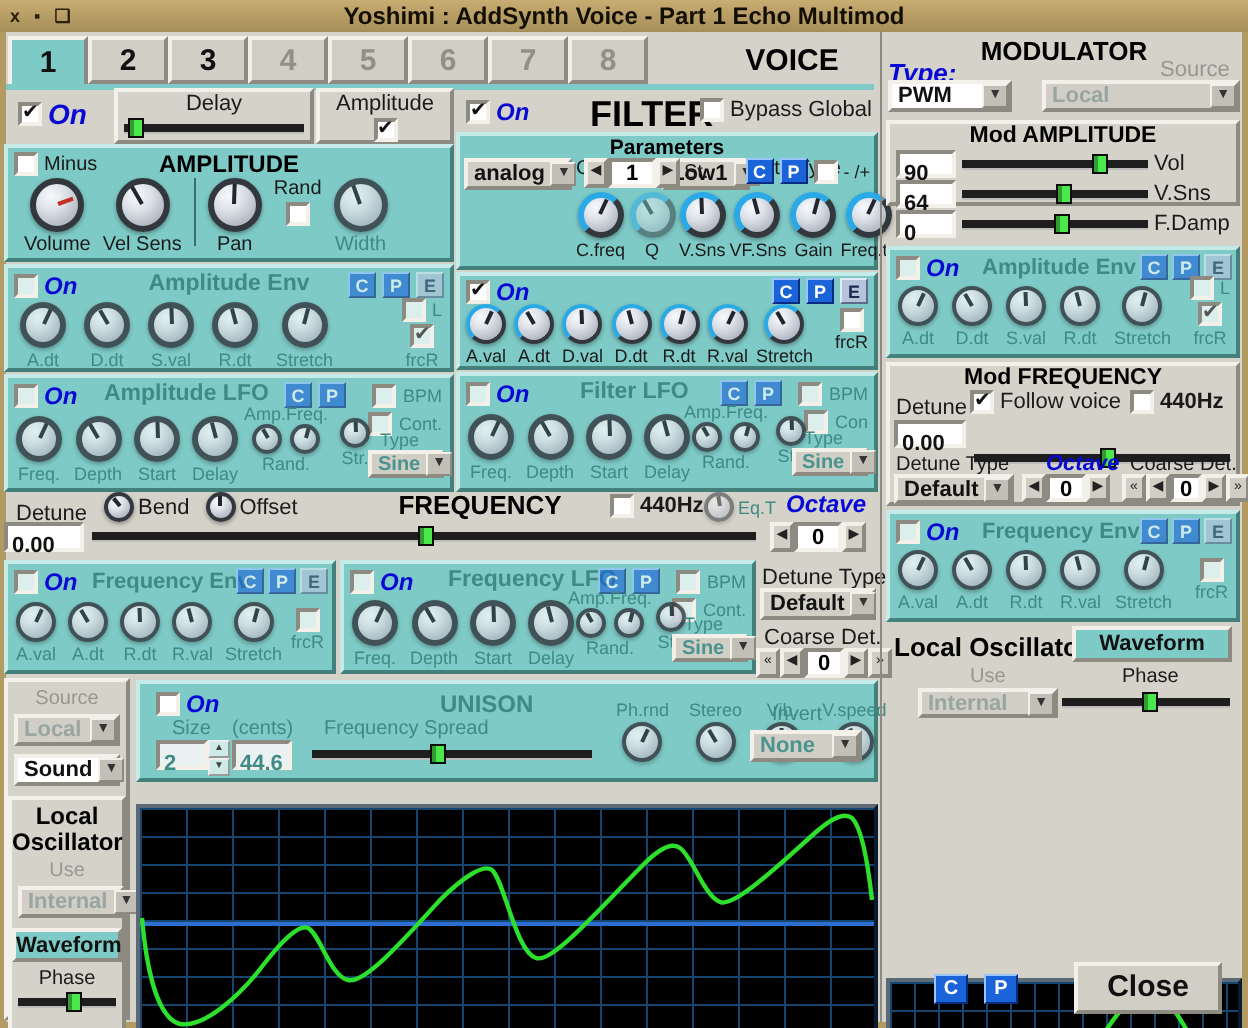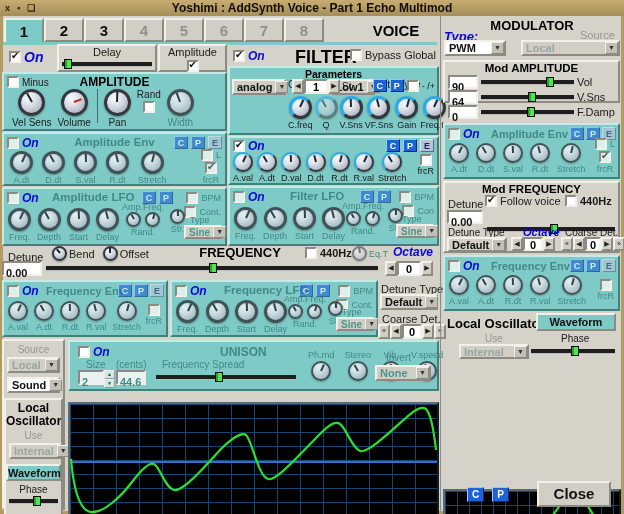--- a/index.html
+++ b/index.html
@@ -158,26 +158,26 @@
   </div>
 
   <div class="abs panel-teal" style="left:2px;top:72px;width:225px;height:59px;">
     <div class="abs cbrow" style="left:3px;top:2px;">
       <span class="cb"></span>
       <span class="lbl">Minus</span>
     </div>
     <div class="abs ttl" style="left:0;right:0;top:1px;text-align:center;font-size:12px;">AMPLITUDE</div>
     <div class="abs" style="left:8px;top:15px;right:3px;display:flex;align-items:flex-start;gap:6px;">
       <span class="kwrap">
+          <span class="knob k-lg red" style="--r:250deg;"></span>
+        <span class="klab" style="font-size:10px;">Volume</span>
+        </span>
+      <span class="kwrap">
           <span class="knob k-lg" style="--r:150deg;"></span>
         <span class="klab" style="font-size:10px;">Vel Sens</span>
-        </span>
-      <span class="kwrap">
-          <span class="knob k-lg red" style="--r:250deg;"></span>
-        <span class="klab" style="font-size:10px;">Volume</span>
         </span>
       <span style="width:1px;height:34px;background:#3a6f6b;"></span>
       <span class="kwrap">
           <span class="knob k-lg" style="--r:182deg;"></span>
         <span class="klab" style="font-size:10px;">Pan</span>
         </span>
       <span class="kwrap">
           <span class="klab" style="font-size:10px;">Rand</span>
         <span class="cb"></span>
         </span>

